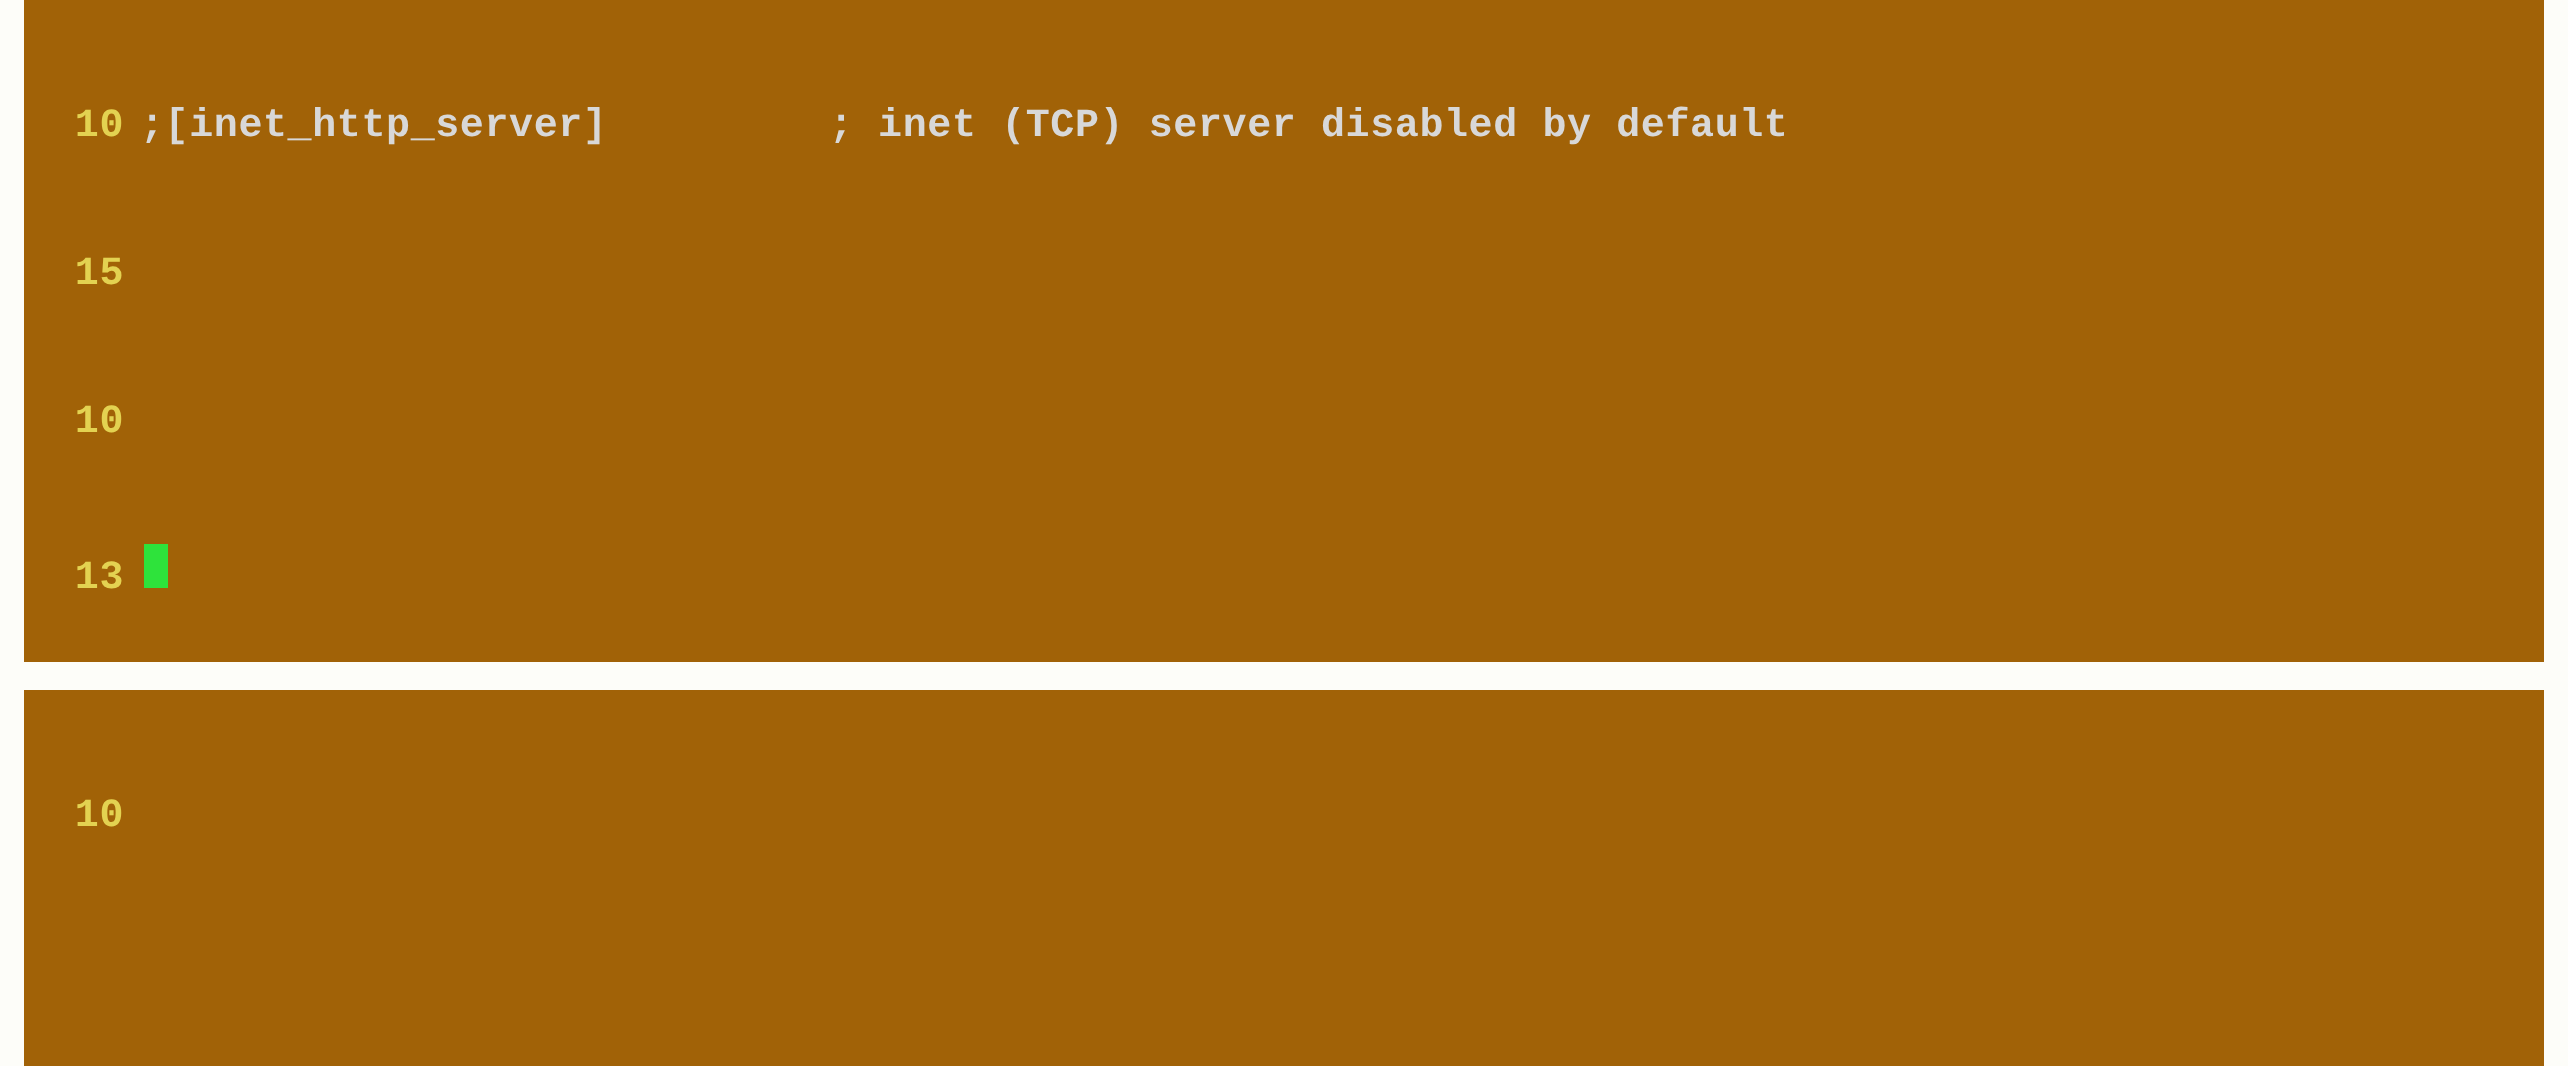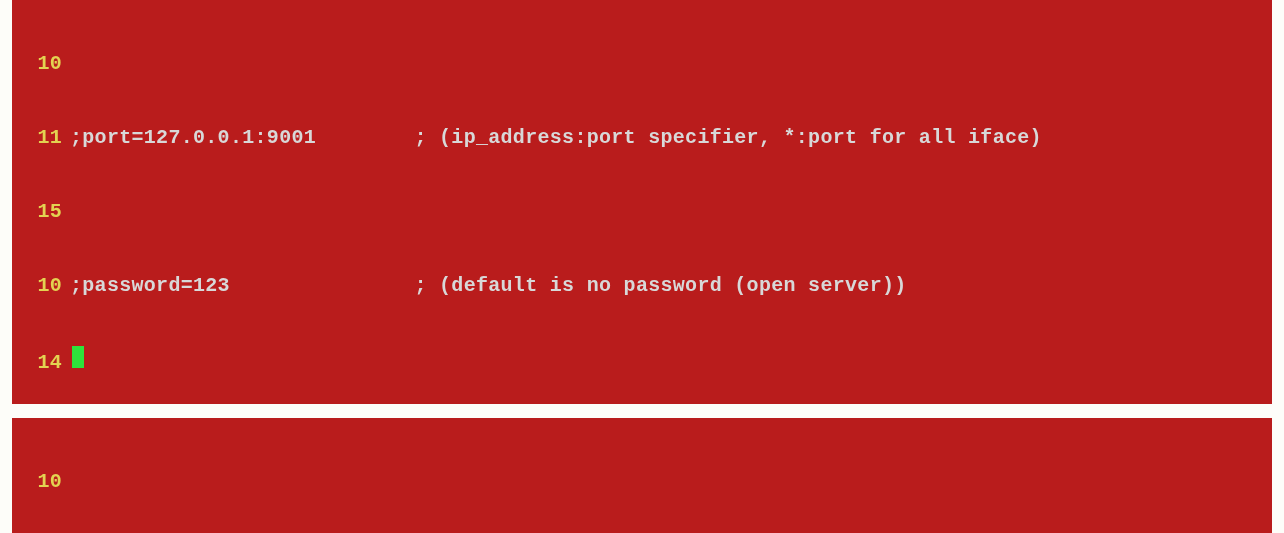--- a/index.html
+++ b/index.html
@@ -7,21 +7,21 @@
       padding: 0;
       box-sizing: border-box;
     }
     body {
       background: #fdfdf9;
       font-family: Consolas, "Courier New", monospace;
       font-size: 20px;
       width: 1284px;
     }
     .terminal {
-      background: #b91c1c;
+      background: #a16207;
       color: #d0d0d0;
       padding: 4px 0;
       margin: 0 12px 14px 12px;
       white-space: pre;
       font-family: Consolas, "Courier New", monospace;
       letter-spacing: 0.3px;
     }
     .term-line {
       display: flex;
       align-items: baseline;
@@ -48,34 +48,30 @@
       vertical-align: middle;
       margin-left: 2px;
     }
   </style>
 </head>
 <body>
 
 <div class="terminal">
   <div class="term-line">
     <span class="gutter">10</span>
-  </div>
-  <div class="term-line">
-    <span class="gutter">11</span>
-    <span class="code">;port=127.0.0.1:9001        ; (ip_address:port specifier, *:port for all iface)</span>
+    <span class="code">;[inet_http_server]         ; inet (TCP) server disabled by default</span>
   </div>
   <div class="term-line">
     <span class="gutter">15</span>
   </div>
   <div class="term-line">
     <span class="gutter">10</span>
-    <span class="code">;password=123               ; (default is no password (open server))</span>
   </div>
   <div class="term-line">
-    <span class="gutter">14</span>
+    <span class="gutter">13</span>
     <span class="code"></span><span class="cursor"></span>
   </div>
 </div>
 
 <div class="terminal">
   <div class="term-line">
     <span class="gutter">10</span>
   </div>
   
   

